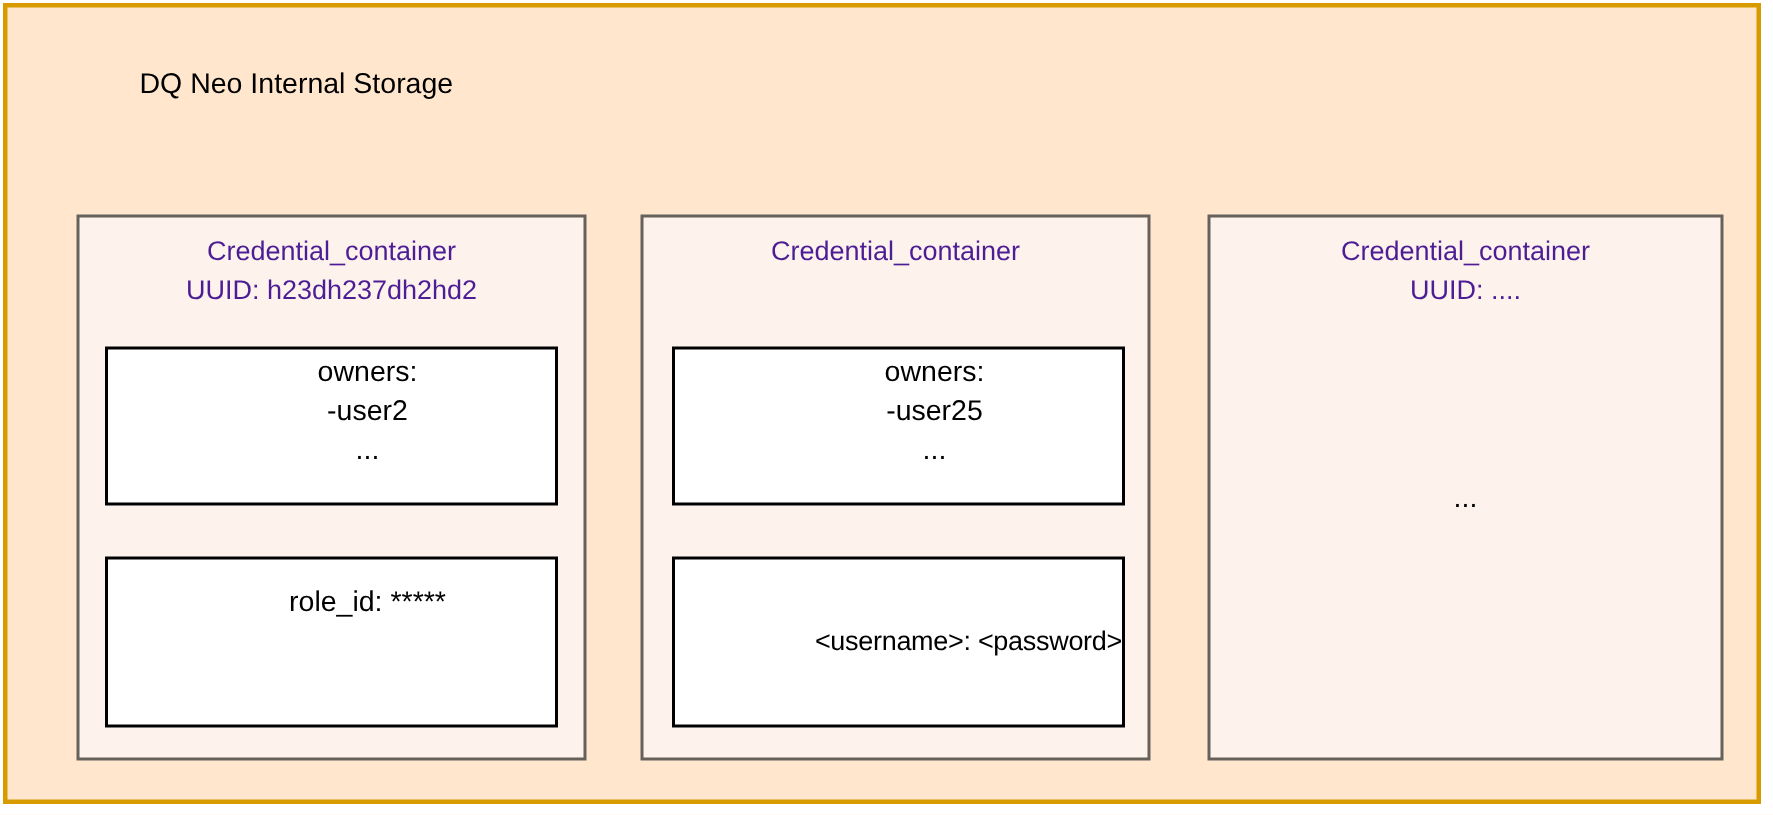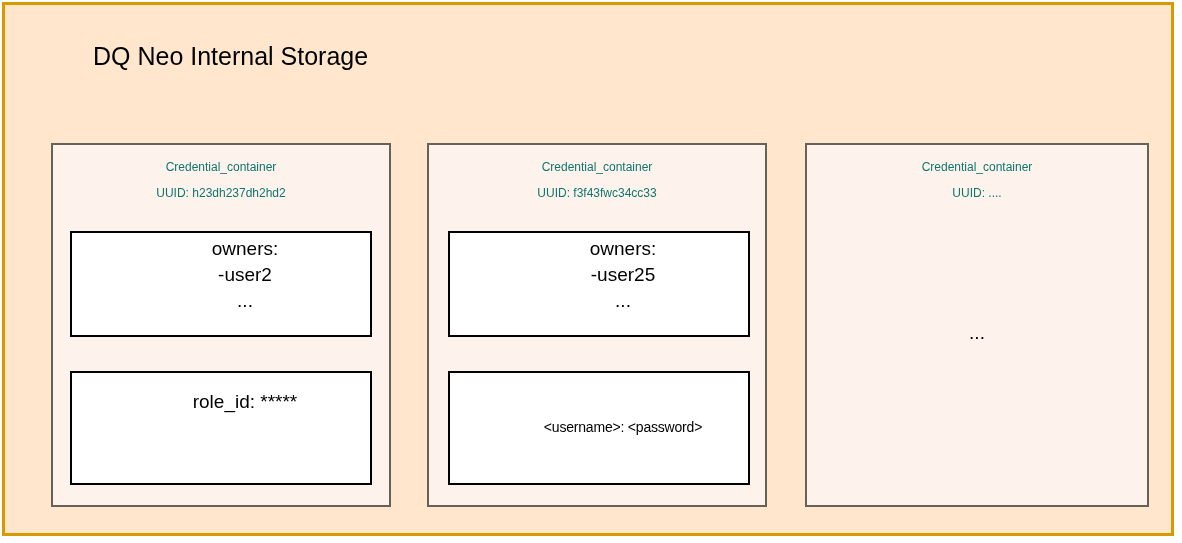--- a/index.html
+++ b/index.html
@@ -25,21 +25,21 @@
     width: 1172px;
     height: 534px;
     background: #ffe6cc;
     border: 3px solid #d79b00;
     box-sizing: border-box;
   }
   #storage-title {
     position: absolute;
     left: 88px;
     top: 40px;
-    font-size: 25px;
+    font-size: 19px;
     color: #000000;
     white-space: nowrap;
     line-height: 23px;
   }
   
   .cred-container {
     position: absolute;
     background: #fdf3ec;
     border: 2px solid #666159;
     box-sizing: border-box;
@@ -49,23 +49,23 @@
   #cred-container-1 { left: 46px;  width: 340px; }
   #cred-container-2 { left: 422px; width: 340px; }
   #cred-container-3 { left: 800px; width: 344px; }
 
   .cred-heading {
     position: absolute;
     left: 0;
     right: 0;
     top: 9px;
     text-align: center;
-    font-size: 12px;
+    font-size: 18px;
     line-height: 26px;
-    color: #0f766e;
+    color: #4c1d95;
   }
   .cred-heading .line {
     display: block;
     white-space: nowrap;
   }
 
   
   .detail-box {
     position: absolute;
     background: #ffffff;
@@ -94,22 +94,23 @@
   
   #owners-box-2 {
     left: 19px;  top: 86px;  width: 302px; height: 106px;
     padding-top: 3px;
   }
   #creds-box-2 {
     left: 19px;  top: 226px; width: 302px; height: 114px;
     padding-top: 41px;
   }
   #creds-box-2 .line {
-    font-size: 14px;
+    font-size: 18px;
     letter-spacing: -0.2px;
+    text-align: right;
   }
   
   #ellipsis-3 {
     position: absolute;
     left: 0; right: 0;
     top: 177px;
     text-align: center;
     font-size: 19px;
     line-height: 22px;
     color: #000000;
@@ -139,21 +140,20 @@
 
       <div class="detail-box" id="creds-box-1">
         <span class="line">role_id: *****</span>
       </div>
     </div>
 
     <div class="cred-container" id="cred-container-2">
 
       <div class="cred-heading">
         <span class="line">Credential_container</span>
-        <span class="line">UUID: f3f43fwc34cc33</span>
       </div>
 
       <div class="detail-box" id="owners-box-2">
         <span class="line">owners:</span>
         <span class="line">-user25</span>
         <span class="line">...</span>
       </div>
 
       <div class="detail-box" id="creds-box-2">
         <span class="line">&lt;username&gt;: &lt;password&gt;</span>

